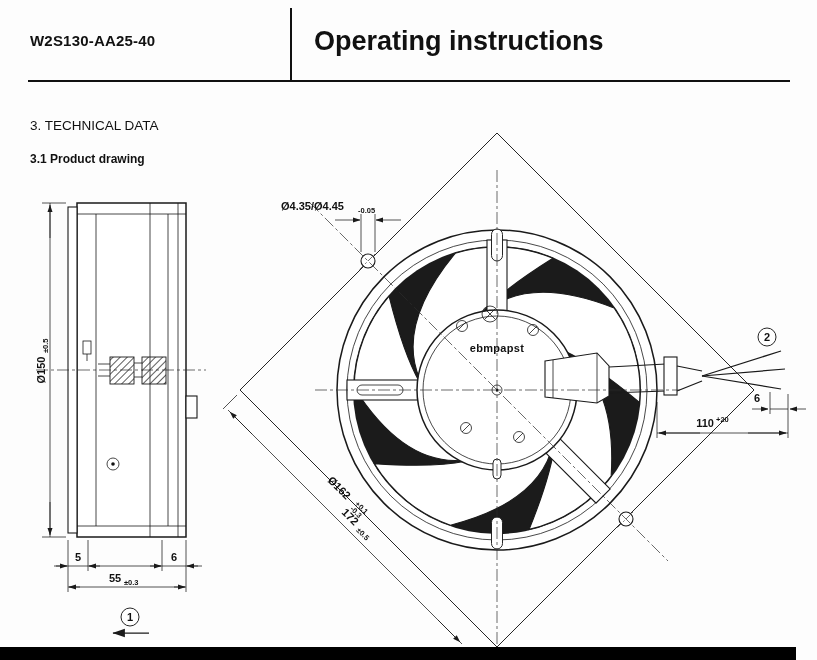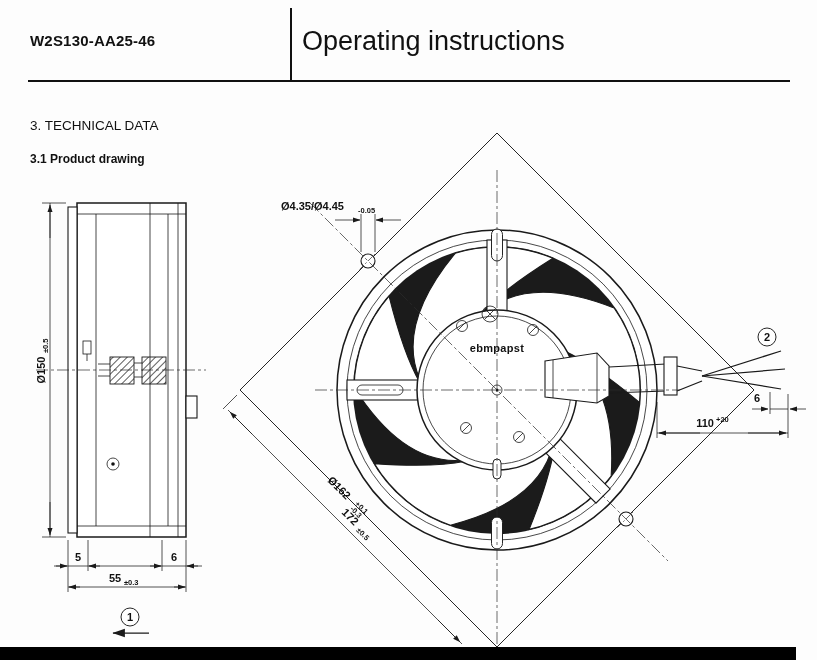--- a/index.html
+++ b/index.html
@@ -1,20 +1,20 @@
 <!DOCTYPE html>
 <html><head>
 <meta charset="utf-8">
 <style>
   html,body{margin:0;padding:0;background:#e8e8e8;}
   .page{position:relative;width:817px;height:660px;background:#fdfdfd;overflow:hidden;
         font-family:"Liberation Sans",sans-serif;color:#111;}
   .model{position:absolute;left:30px;top:32px;font-size:15px;font-weight:bold;letter-spacing:.2px;}
   .vdiv{position:absolute;left:290px;top:8px;width:2px;height:72px;background:#111;}
-  .title{position:absolute;left:302px;top:26px;font-size:27px;font-weight:400;}
+  .title{position:absolute;left:314px;top:26px;font-size:27px;font-weight:700;}
   .hrule{position:absolute;left:28px;top:80px;width:762px;height:2px;background:#111;}
   .sec{position:absolute;left:30px;top:118px;font-size:13.5px;font-weight:normal;}
   .subsec{position:absolute;left:30px;top:152px;font-size:12px;font-weight:bold;}
   .bar{position:absolute;left:0;bottom:0;width:796px;height:13px;background:#000;}
   svg.draw{position:absolute;left:0;top:0;}
   
   .o  {fill:#fff;stroke:#1a1a1a;stroke-width:1.5;}
   .o2 {fill:#fff;stroke:#1a1a1a;stroke-width:1.1;}
   .t  {fill:none;stroke:#1a1a1a;stroke-width:0.8;}
   .tf {fill:#fff;stroke:#1a1a1a;stroke-width:0.8;}
@@ -30,21 +30,21 @@
   text{fill:#111;}
   .dt{font:bold 11px "Liberation Sans",sans-serif;}
   .ds{font:bold 7.5px "Liberation Sans",sans-serif;}
   .bt{font:bold 11px "Liberation Sans",sans-serif;letter-spacing:.3px;}
 </style>
 </head>
 <body>
 
 <div class="page">
 
-  <div class="model">W2S130-AA25-46</div>
+  <div class="model">W2S130-AA25-40</div>
   <div class="vdiv"></div>
   <div class="title">Operating instructions</div>
   <div class="hrule"></div>
   <div class="sec">3. TECHNICAL DATA</div>
   <div class="subsec">3.1 Product drawing</div>
 
   <svg class="draw" width="817" height="660" viewBox="0 0 817 660">
     <defs>
       <marker id="ah" viewBox="0 0 10 10" refX="9.5" refY="5" markerWidth="10" markerHeight="10" orient="auto">
         <path d="M0,1.6 L10,5 L0,8.4 Z" fill="#1a1a1a"></path>

